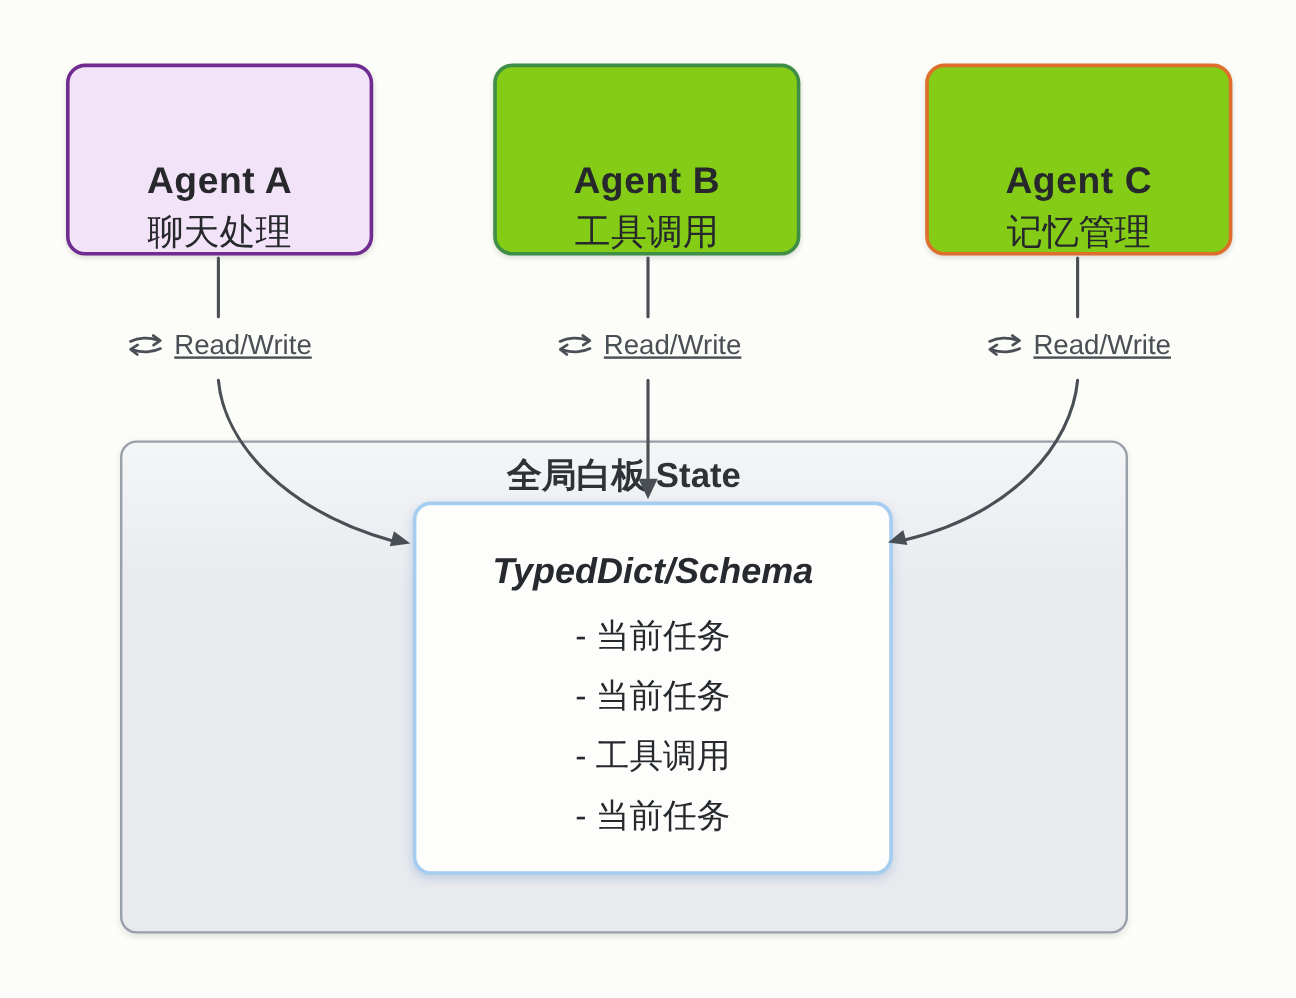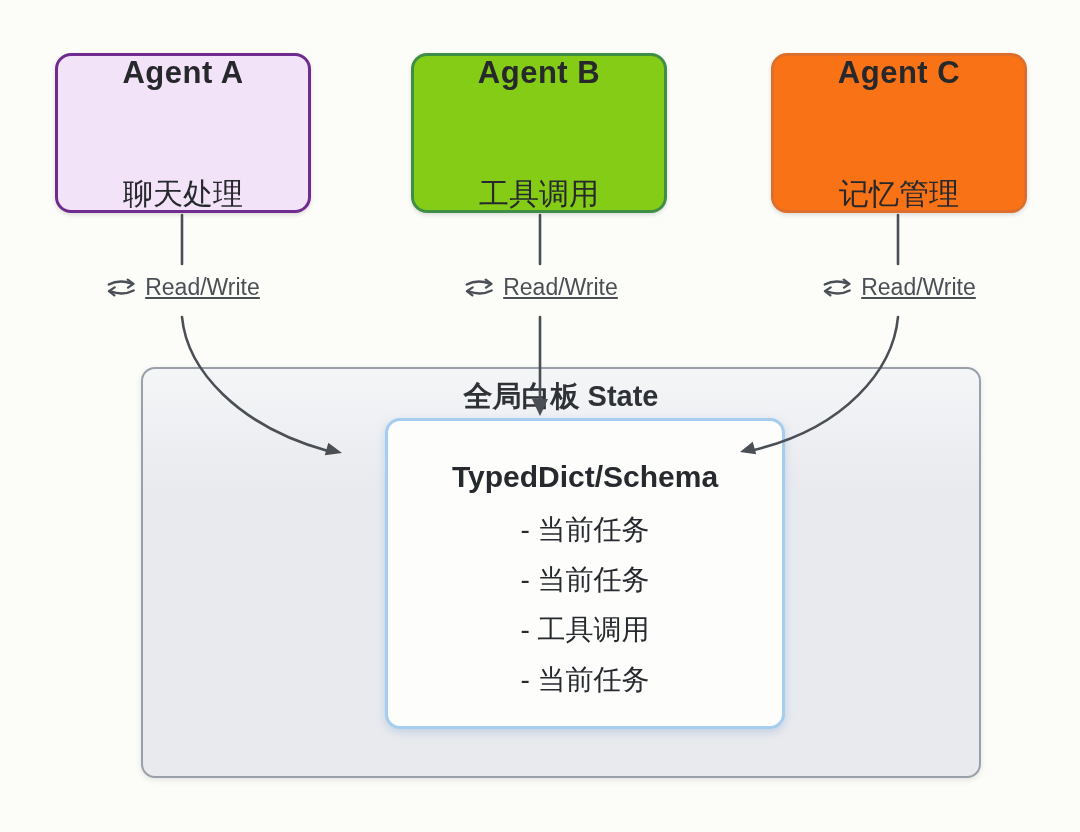--- a/index.html
+++ b/index.html
@@ -13,21 +13,21 @@
     overflow:hidden;
   }
   
   .agent-node{
     position:absolute;
     width:256px;height:160px;
     border-radius:16px;
     border:3px solid transparent;
     box-sizing:border-box;
     display:flex;flex-direction:column;
-    align-items:center;justify-content:space-between;
+    align-items:center;justify-content:flex-end;
     gap:9px;
     box-shadow:0 2px 4px rgba(0,0,0,0.13);
   }
   .agent-node .t1{
     font-size:31px;font-weight:600;color:#26282c;line-height:1.1;
     letter-spacing:0.5px;
   }
   .agent-node .t2{
     font-size:30px;font-weight:500;color:#26282c;line-height:1.1;
   }
@@ -73,20 +73,21 @@
     box-sizing:border-box;
     border:3px solid transparent;
     border-radius:15px;
     box-shadow:0 3px 8px rgba(120,160,210,0.35);
     text-align:center;
   }
   .schema-title{
     margin-top:36px;
     font-size:30px;font-weight:600;color:#26292e;
     line-height:40px;
+    font-style:italic;
   }
   .schema-items{margin-top:8px;}
   .schema-item{
     font-size:28px;font-weight:500;color:#26292e;
     line-height:50px;
   }
   
   .connectors{
     position:absolute;left:0;top:0;width:1080px;height:832px;
     pointer-events:none;z-index:5;
@@ -100,21 +101,21 @@
   <div class="agent-node" id="agent-a" style="background-color: rgb(243, 227, 248); border-color: rgb(111, 43, 144);">
     <div class="t1">Agent A</div>
     <div class="t2">聊天处理</div>
   </div>
 
   <div class="agent-node" id="agent-b" style="background-color: #84cc16; border-color: rgb(63, 142, 70);">
     <div class="t1">Agent B</div>
     <div class="t2">工具调用</div>
   </div>
 
-  <div class="agent-node" id="agent-c" style="background-color: #f97316; border-color: rgb(221, 110, 43);">
+  <div class="agent-node" id="agent-c" style="background-color: #84cc16; border-color: rgb(221, 110, 43);">
     <div class="t1">Agent C</div>
     <div class="t2">记忆管理</div>
   </div>
 
   <div class="rw-label" id="rw-a" style="color: rgb(74, 79, 86);">
     <svg width="30" height="21" viewBox="0 0 30 21" fill="none" stroke="currentColor" stroke-width="2.3" stroke-linecap="round" stroke-linejoin="round">
       <path d="M2.5 7.5 C 9 4.2 18 3.8 25.5 6.6"></path>
       <path d="M21.5 2.6 L27.3 6.9 L21.8 10.6"></path>
       <path d="M27.5 13.5 C 21 16.8 12 17.2 4.5 14.4"></path>
       <path d="M8.5 10.4 L2.7 14.1 L8.2 18.4"></path>
@@ -133,21 +134,21 @@
   <div class="rw-label" id="rw-c" style="color: rgb(74, 79, 86);">
     <svg width="30" height="21" viewBox="0 0 30 21" fill="none" stroke="currentColor" stroke-width="2.3" stroke-linecap="round" stroke-linejoin="round">
       <path d="M2.5 7.5 C 9 4.2 18 3.8 25.5 6.6"></path>
       <path d="M21.5 2.6 L27.3 6.9 L21.8 10.6"></path>
       <path d="M27.5 13.5 C 21 16.8 12 17.2 4.5 14.4"></path>
       <path d="M8.5 10.4 L2.7 14.1 L8.2 18.4"></path>
     </svg>
     <span>Read/Write</span>
   </div>
 
-  <div class="whiteboard" style="background-color: rgb(232, 234, 238); border-color: rgb(153, 160, 170); margin-left: 41px;">
+  <div class="whiteboard" style="background-color: rgb(232, 234, 238); border-color: rgb(153, 160, 170);">
     <div class="whiteboard-title">全局白板 State</div>
 
     <div class="schema-box" style="background-color: rgb(253, 253, 251); border-color: rgb(165, 205, 240);">
       <div class="schema-title">TypedDict/Schema</div>
       <div class="schema-items">
         <div class="schema-item">- 当前任务</div>
         <div class="schema-item">- 当前任务</div>
         <div class="schema-item">- 工具调用</div>
         <div class="schema-item">- 当前任务</div>
       </div>

